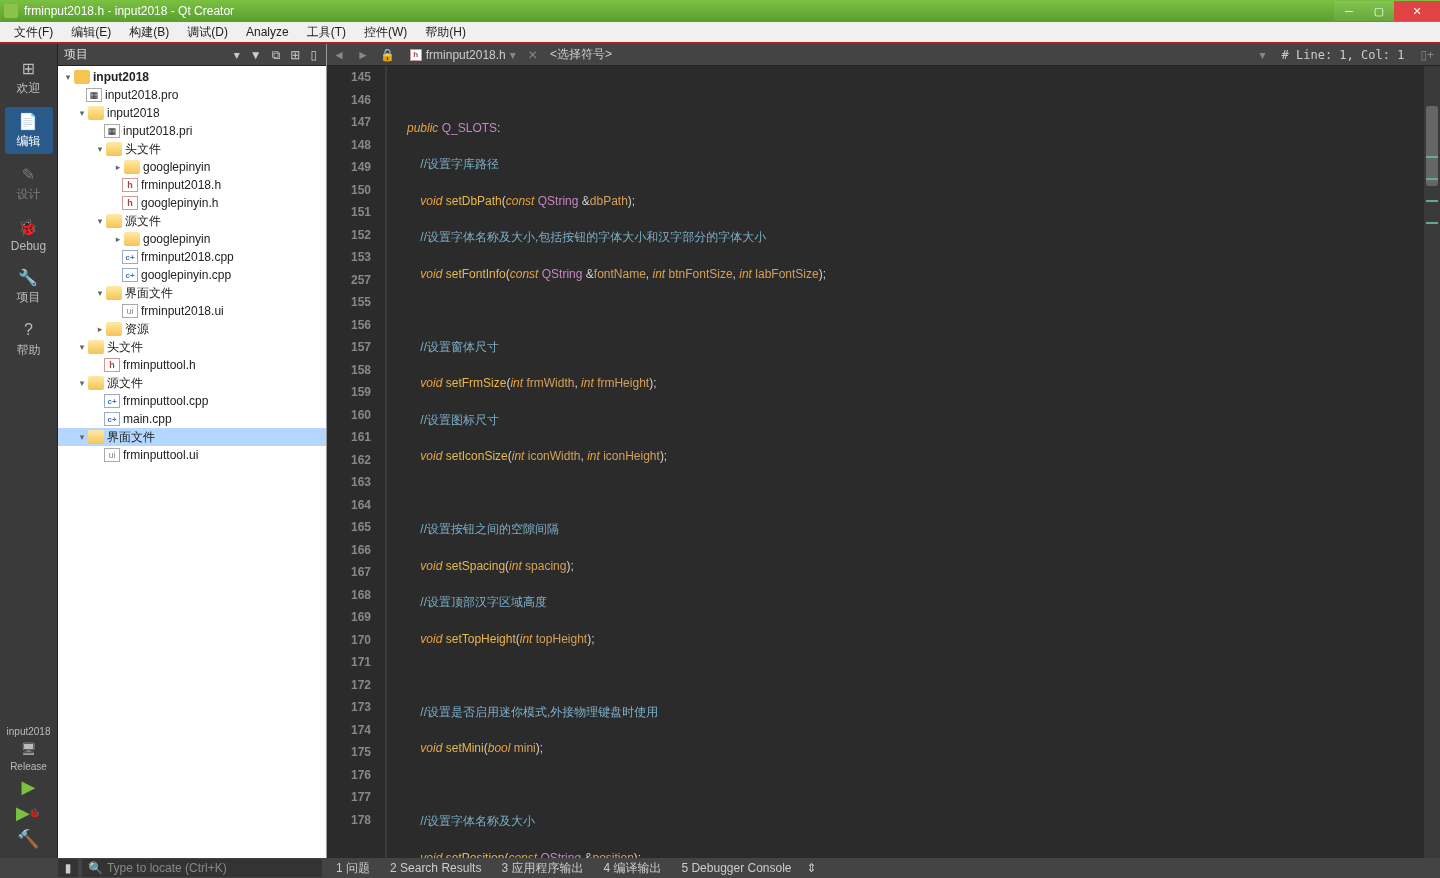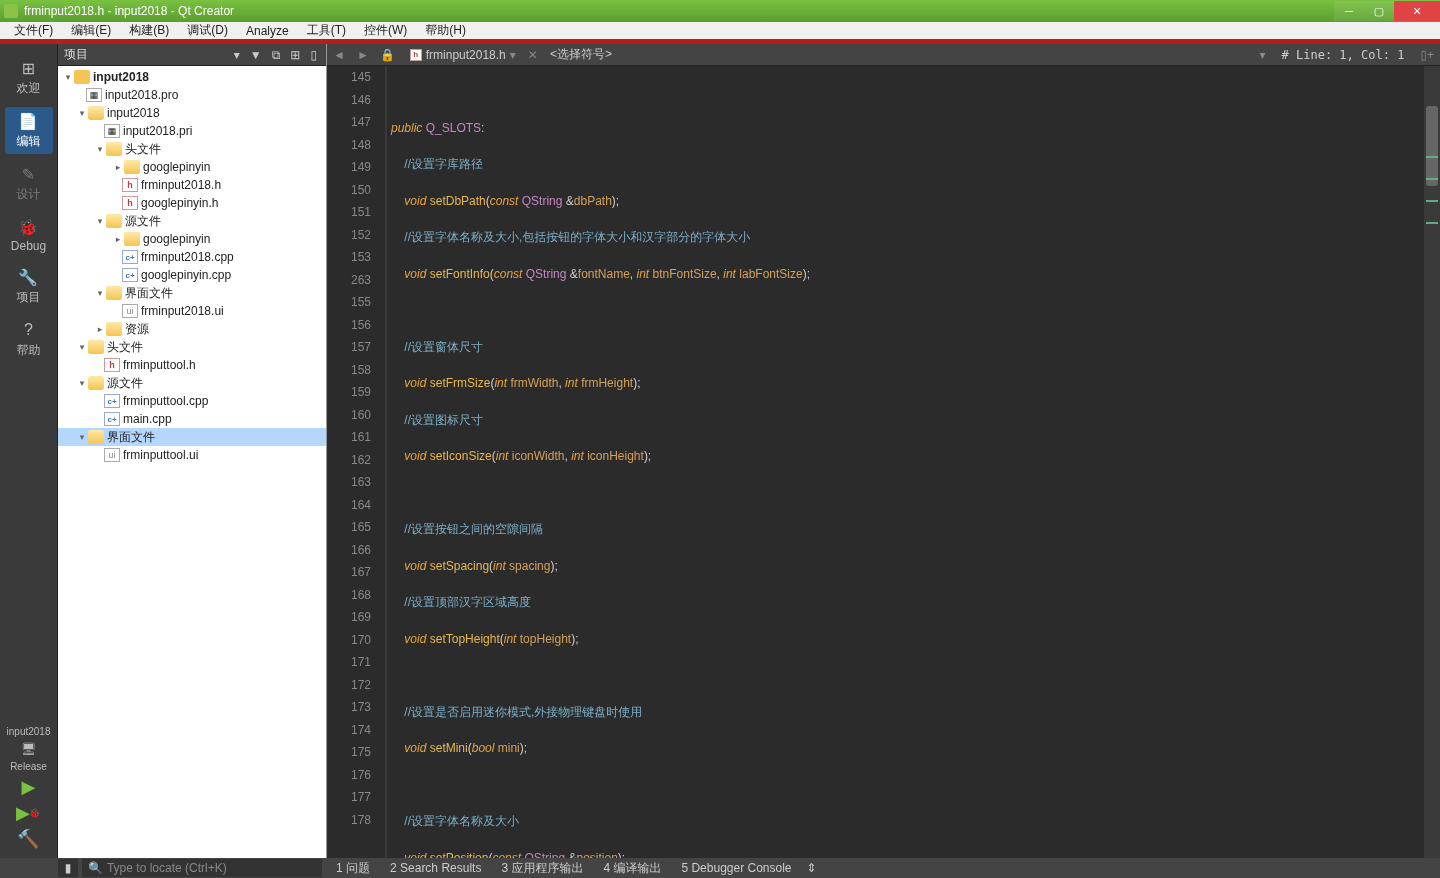--- a/index.html
+++ b/index.html
@@ -8,21 +8,21 @@
 
 .titlebar { height: 22px; background: linear-gradient(to bottom, #7ac142, #5a9e2e); display: flex; align-items: center; padding: 6px 4px; color: #fff; }
 .titlebar .icon { width: 14px; height: 14px; background: #8bc34a; border-radius: 2px; margin-right: 6px; }
 .titlebar .title { flex: 1; font-size: 12px; }
 .winbtns { display: flex; gap: 0; margin-right: -4px; }
 .winbtn { width: 30px; height: 20px; display: flex; align-items: center; justify-content: center; font-size: 11px; color: #fff; }
 .winbtn.close { background: #e04343; width: 46px; }
 .winbtn.min, .winbtn.max { background: rgba(255,255,255,0.08); }
 
 
-.menubar { height: 22px; background: #f0f0f0; display: flex; align-items: center; padding: 0 6px; gap: 2px; border-bottom: 5px solid #b91c1c; }
+.menubar { height: 22px; background: #f0f0f0; display: flex; align-items: center; padding: 0 6px; gap: 2px; border-bottom: 2px solid #b91c1c; }
 .menuitem { padding: 2px 8px; color: #222; font-size: 12px; }
 
 
 .workspace { display: flex; height: calc(878px - 22px - 22px - 20px); }
 .leftbar { width: 58px; background: #3a3a3a; display: flex; flex-direction: column; align-items: center; padding-top: 10px; gap: 6px; border-right: 1px solid #222; }
 .leftitem { width: 48px; display: flex; flex-direction: column; align-items: center; gap: 2px; color: #bbb; font-size: 11px; padding: 4px 0; }
 .leftitem .ic { width: 20px; height: 20px; display: flex; align-items: center; justify-content: center; font-size: 16px; }
 .leftitem.dim { opacity: 0.5; }
 .lefttool { width: 30px; height: 26px; display:flex; align-items:center; justify-content:center; font-size:18px; color:#7ac142; }
 .lefttool.orange { color: #e8a33d; }
@@ -49,22 +49,22 @@
 .edtoolbar { height: 22px; background: #444; display: flex; align-items: center; color: #ccc; font-size: 11px; border-bottom: 1px solid #222; }
 .edtoolbar .navbtn { padding: 0 6px; color: #888; }
 .filetab { display: flex; align-items: center; gap: 4px; padding: 0 8px; }
 .filetab .fh { width:12px; height:12px; border:1px solid #c99; color:#a44; background:#fff; font-size:8px; display:inline-flex; align-items:center; justify-content:center; font-weight:bold; }
 .edtoolbar .sep { color: #888; padding: 0 4px; }
 .edtoolbar .symbol { padding: 0 8px; flex: 1; }
 .edtoolbar .linecol { padding: 0 10px; font-family: monospace; }
 
 .codearea { flex: 1; display: flex; background: #2b2b2b; overflow: hidden; font-family: Consolas, monospace; font-size: 14px; }
 .gutter { width: 60px; background: #2b2b2b; text-align: right; padding-right: 14px; color: #888; border-right: 2px solid #3a3a3a; }
-.gutter div { height: 22.5px; line-height: 22.5px; }
-.codetext { flex: 1; padding-left: 4px; color: #d0d0d0; white-space: pre; }
+.gutter div { height: 22.5px; line-height: 22.5px; font-weight: bold; }
+.codetext { flex: 1; padding-left: 20px; color: #d0d0d0; white-space: pre; }
 .codetext div { height: 22.5px; line-height: 22.5px; }
 .kw { color: #e8a33d; font-style: italic; }
 .fn { color: #e8b84d; }
 .macro { color: #c586c0; }
 .typ { color: #c586c0; }
 .param { color: #d4a05a; text-align: center; }
 .cmt { color: #7caec7; }
 .punct { color: #ccc; }
 
 .edscroll { width: 16px; background: #3a3a3a; position: relative; }
@@ -277,21 +277,21 @@
       <div class="gutter" id="gutter">
           <div>145</div>
           <div>146</div>
           <div>147</div>
           <div>148</div>
           <div>149</div>
           <div>150</div>
           <div>151</div>
           <div>152</div>
           <div>153</div>
-          <div>263</div>
+          <div>257</div>
           <div>155</div>
           <div>156</div>
           <div>157</div>
           <div>158</div>
           <div>159</div>
           <div>160</div>
           <div>161</div>
           <div>162</div>
           <div>163</div>
           <div>164</div>

